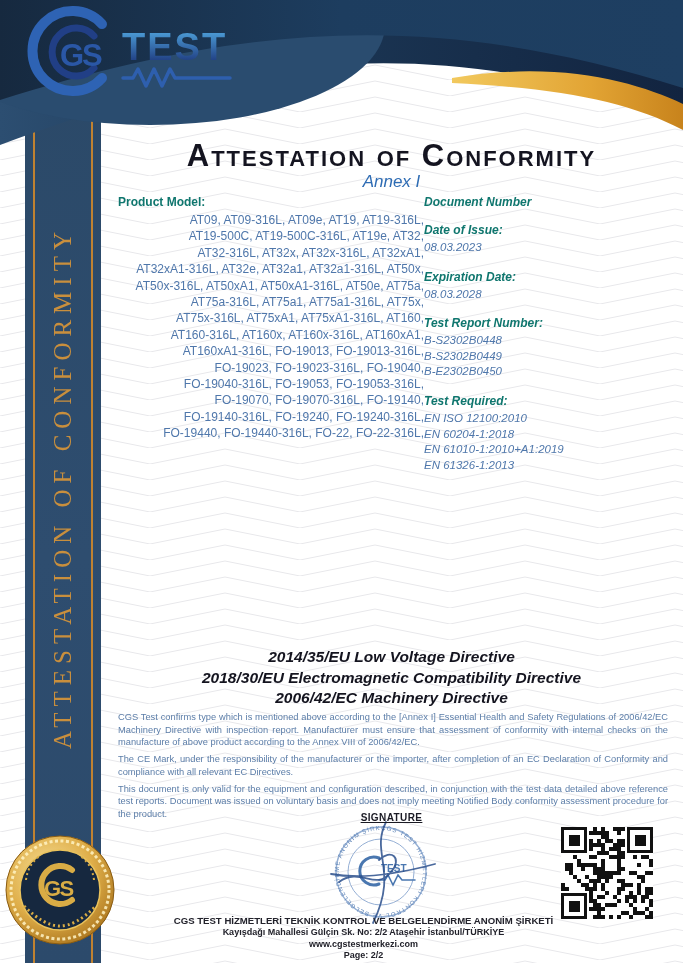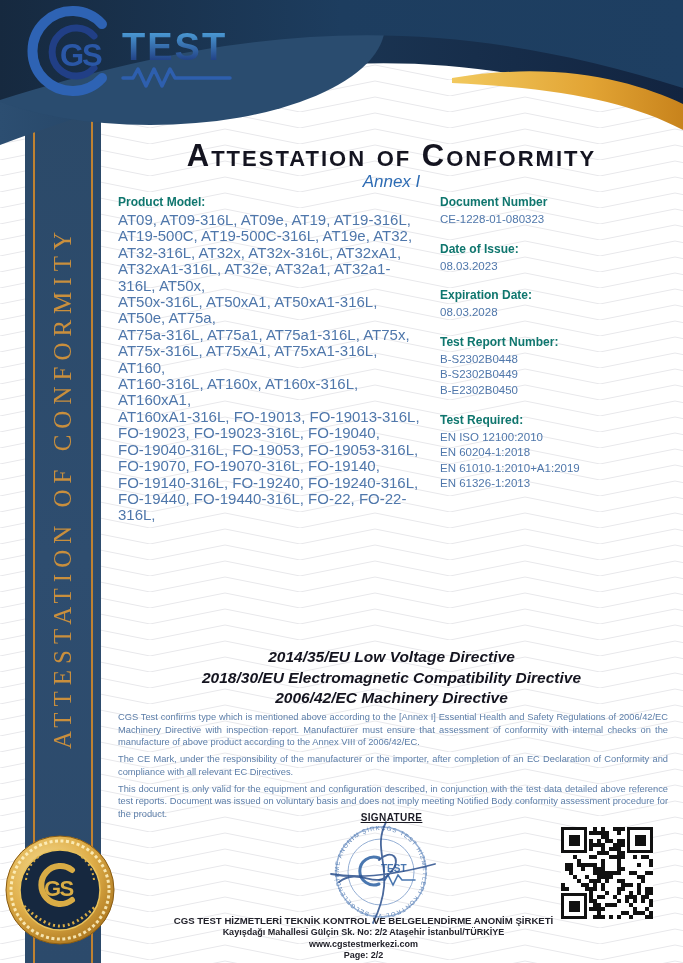--- a/index.html
+++ b/index.html
@@ -37,23 +37,23 @@
     position:absolute;top:138px;left:110px;right:10px;text-align:center;
     font-variant:small-caps;font-weight:700;font-size:31px;letter-spacing:2px;
     color:#141420;
   }
   .annex{
     position:absolute;top:172px;left:110px;right:10px;text-align:center;
     font-style:italic;font-size:17px;color:#2e6cb4;
   }
   .cols{position:absolute;top:195px;left:118px;right:14px;display:flex;}
   .col-left{width:306px;}
-  .col-right{flex:1;margin-left:16px;}
+  .col-right{flex:1;margin-left:0;font-style:italic;}
   .field-label{font-size:12px;font-weight:700;color:#0f766e;margin:0 0 3px 0;}
-  .model-line{font-size:15px;color:#4f77ab;line-height:16.4px;}
+  .model-line{font-size:12px;color:#4f77ab;line-height:16.4px;text-align:right;}
   .rc-section{margin-bottom:14px;}
   .rc-value{font-size:11.5px;color:#4f77ab;line-height:15.6px;}
   .intro{
     position:absolute;top:606px;left:118px;right:15px;
     font-size:11px;color:#5b7da8;line-height:15.5px;text-align:justify;
   }
   .directives{
     position:absolute;top:647px;left:110px;right:10px;text-align:center;
     font-weight:700;font-style:italic;font-size:15.5px;color:#14141f;line-height:20.5px;
   }
@@ -383,21 +383,20 @@
         <div class="model-line">FO-19023, FO-19023-316L, FO-19040,</div>
         <div class="model-line">FO-19040-316L, FO-19053, FO-19053-316L,</div>
         <div class="model-line">FO-19070, FO-19070-316L, FO-19140,</div>
         <div class="model-line">FO-19140-316L, FO-19240, FO-19240-316L,</div>
         <div class="model-line">FO-19440, FO-19440-316L, FO-22, FO-22-316L,</div>
       </div>
 
       <div class="col-right">
         <div class="rc-section">
           <div class="field-label">Document Number</div>
-          <div class="rc-value">CE-1228-01-080323</div>
         </div>
         <div class="rc-section">
           <div class="field-label">Date of Issue:</div>
           <div class="rc-value">08.03.2023</div>
         </div>
         <div class="rc-section">
           <div class="field-label">Expiration Date:</div>
           <div class="rc-value">08.03.2028</div>
         </div>
         <div class="rc-section">

